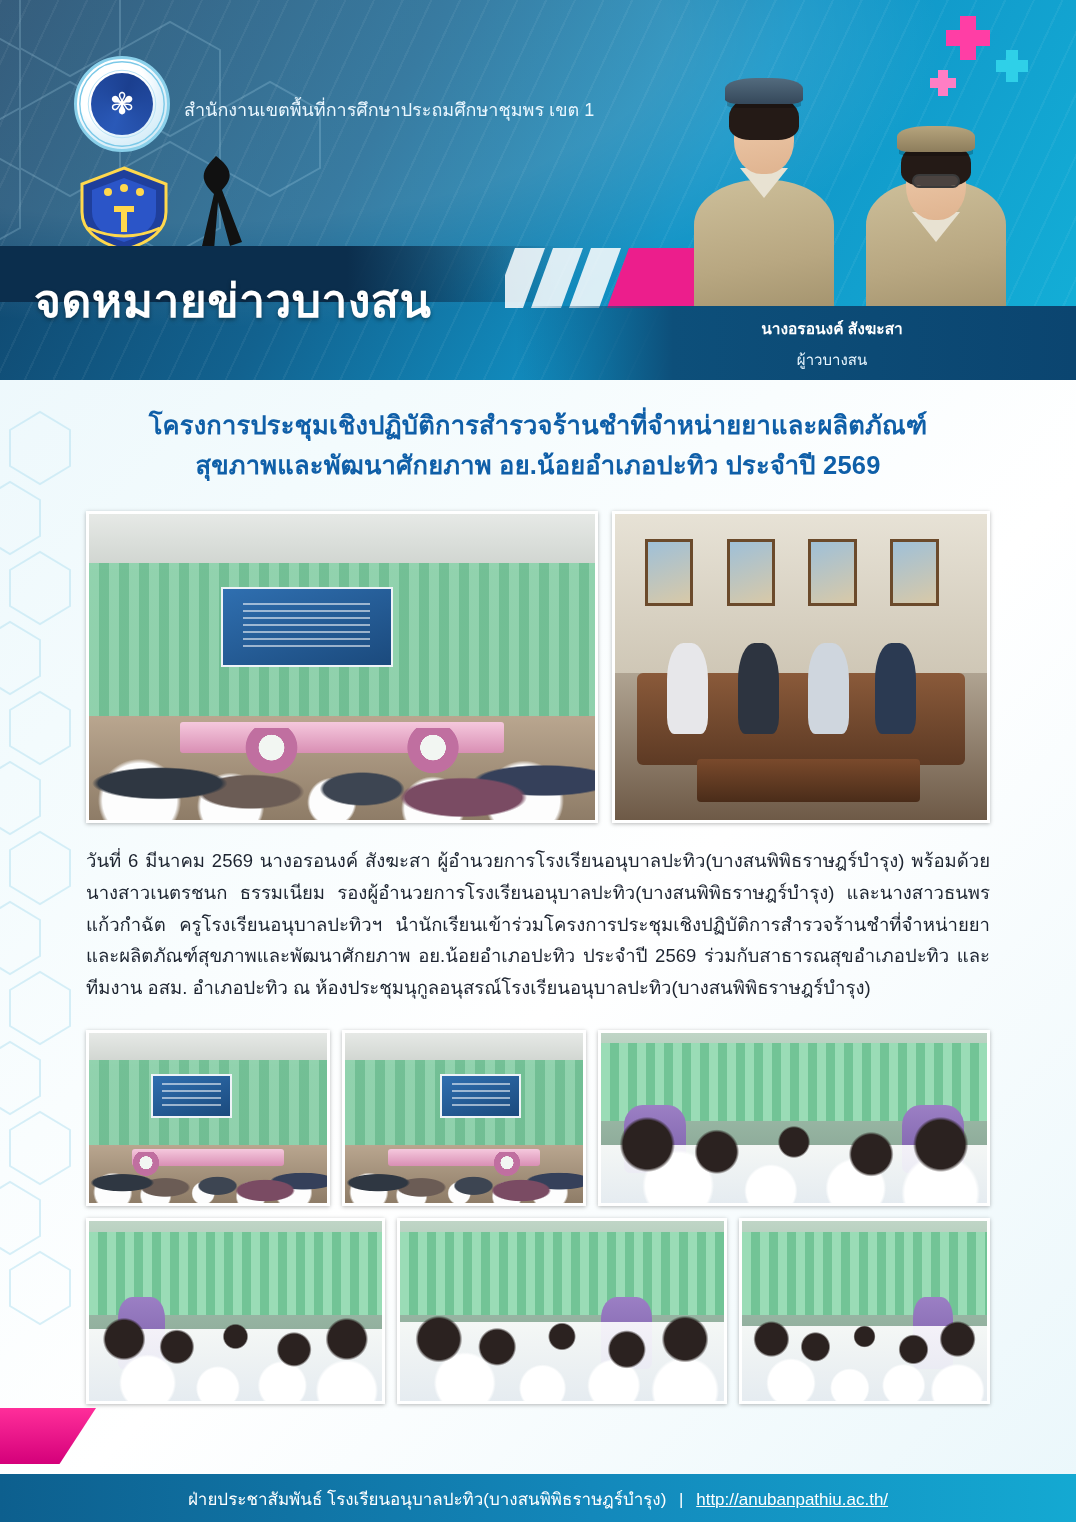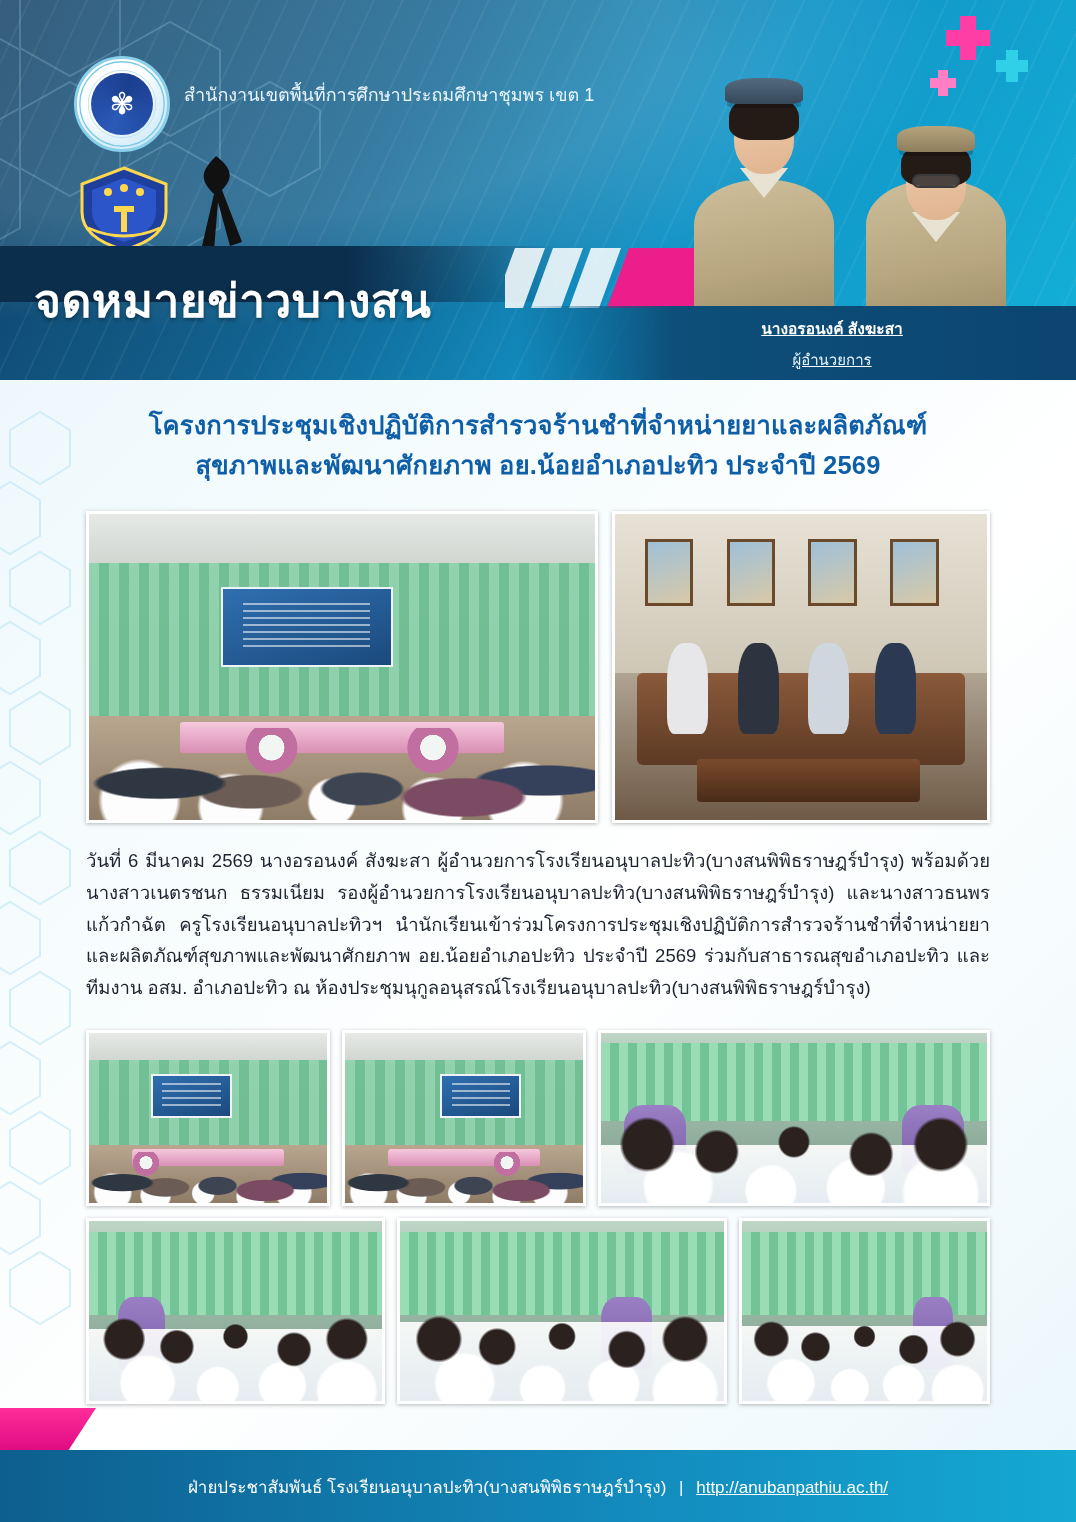--- a/index.html
+++ b/index.html
@@ -55,21 +55,21 @@
     width: 62px; height: 62px; border-radius: 50%;
     background: conic-gradient(from 20deg, #1b3f8f, #2a59b8, #1b3f8f);
     display:flex; align-items:center; justify-content:center;
     color:#fff; font-size: 30px; line-height: 1;
   }
   .logo-ring-text {
     position:absolute; inset:0; border-radius:50%;
   }
   .school-title { position:absolute; left: 184px; top: 72px; color:#fff; }
   .school-title .t1 { font-size: 26px; font-weight: bold; letter-spacing:.2px; text-shadow: 0 1px 2px rgba(0,0,0,.35); }
-  .school-title .t2 { font-size: 18px; margin-top: 8px; color:#eaf7ff; }
+  .school-title .t2 { font-size: 18px; margin-top: 23px; color:#eaf7ff; }
 
   .badge2 {
     position:absolute; left: 72px; top: 160px; width: 104px; height: 96px;
     display:flex; align-items:center; justify-content:center;
   }
   .ribbon {
     position:absolute; left: 186px; top: 146px; width: 60px; height: 108px;
   }
 
   .newsletter-band {
@@ -140,21 +140,21 @@
   .p2 .p-glasses { top: 84px; }
 
   .name-band {
     position:absolute; right: 0; top: 306px; width: 560px; height: 74px;
     background: linear-gradient(90deg, rgba(9,63,98,0) 0%, #0d4f7a 28%, #0b4570 100%);
   }
   .names {
     position:absolute; right: 34px; top: 316px; width: 420px;
     display:flex; gap: 22px; color:#fff; text-align:center;
   }
-  .names .n { flex:1;text-decoration:underline; }
+  .names .n { flex:1; }
   .names .n .nm { font-size: 15.5px; font-weight:bold; }
   .names .n .rl { font-size: 15px; margin-top: 7px; color:#e8f6ff; }
 
   
   .content { position:relative; padding: 26px 86px 0 86px; }
 
   .headline {
     text-align:center; color:#0f5fa8; font-weight:bold;
     font-size: 25.5px; line-height: 1.55; letter-spacing:.2px;
     text-shadow: 0 1px 0 rgba(255,255,255,.6);
@@ -273,21 +273,21 @@
   .row2 { display:flex; gap: 12px; margin-top: 26px; }
   .row3 { display:flex; gap: 12px; margin-top: 12px; }
 
   .motto {
     margin-top: 30px; text-align:center;
     color:#123a5e; font-size: 19px;
   }
 
   
   .footer {
-    position:absolute; left:0; bottom:0; width: 1076px; height: 72px;
+    position:absolute; left:0; bottom:0; width: 1076px; height: 48px;
     background: linear-gradient(90deg, #0d5f8e 0%, #1388bb 55%, #14a9d2 100%);
     display:flex; align-items:center; justify-content:center;
     color:#ffffff; font-size: 17px; overflow:hidden;
   }
   .footer .ftxt { position:relative; z-index:2; }
   .footer a { color:#ffffff; text-decoration: underline; }
   .pink-strip {
     position:absolute; left: 0; bottom: 58px; width: 96px; height: 56px;
     background: linear-gradient(180deg,#ff2e9a,#d4007a);
     clip-path: polygon(0 0, 100% 0, 62% 100%, 0 100%);
@@ -399,21 +399,21 @@
         <div class="p-hair"></div>
         <div class="p-glasses"></div>
         <div class="p-cap"></div>
       </div>
     </div>
 
     <div class="name-band"></div>
     <div class="names">
       <div class="n">
         <div class="nm">นางอรอนงค์  สังฆะสา</div>
-        <div class="rl">ผู้อำนวยการ</div>
+        <div class="rl">ผู้าวบางสน</div>
       </div>
     </div>
   </div>
 
   <div class="content">
 
     <div class="headline">
       <div>โครงการประชุมเชิงปฏิบัติการสำรวจร้านชำที่จำหน่ายยาและผลิตภัณฑ์</div>
       <div>สุขภาพและพัฒนาศักยภาพ อย.น้อยอำเภอปะทิว ประจำปี 2569</div>
     </div>

